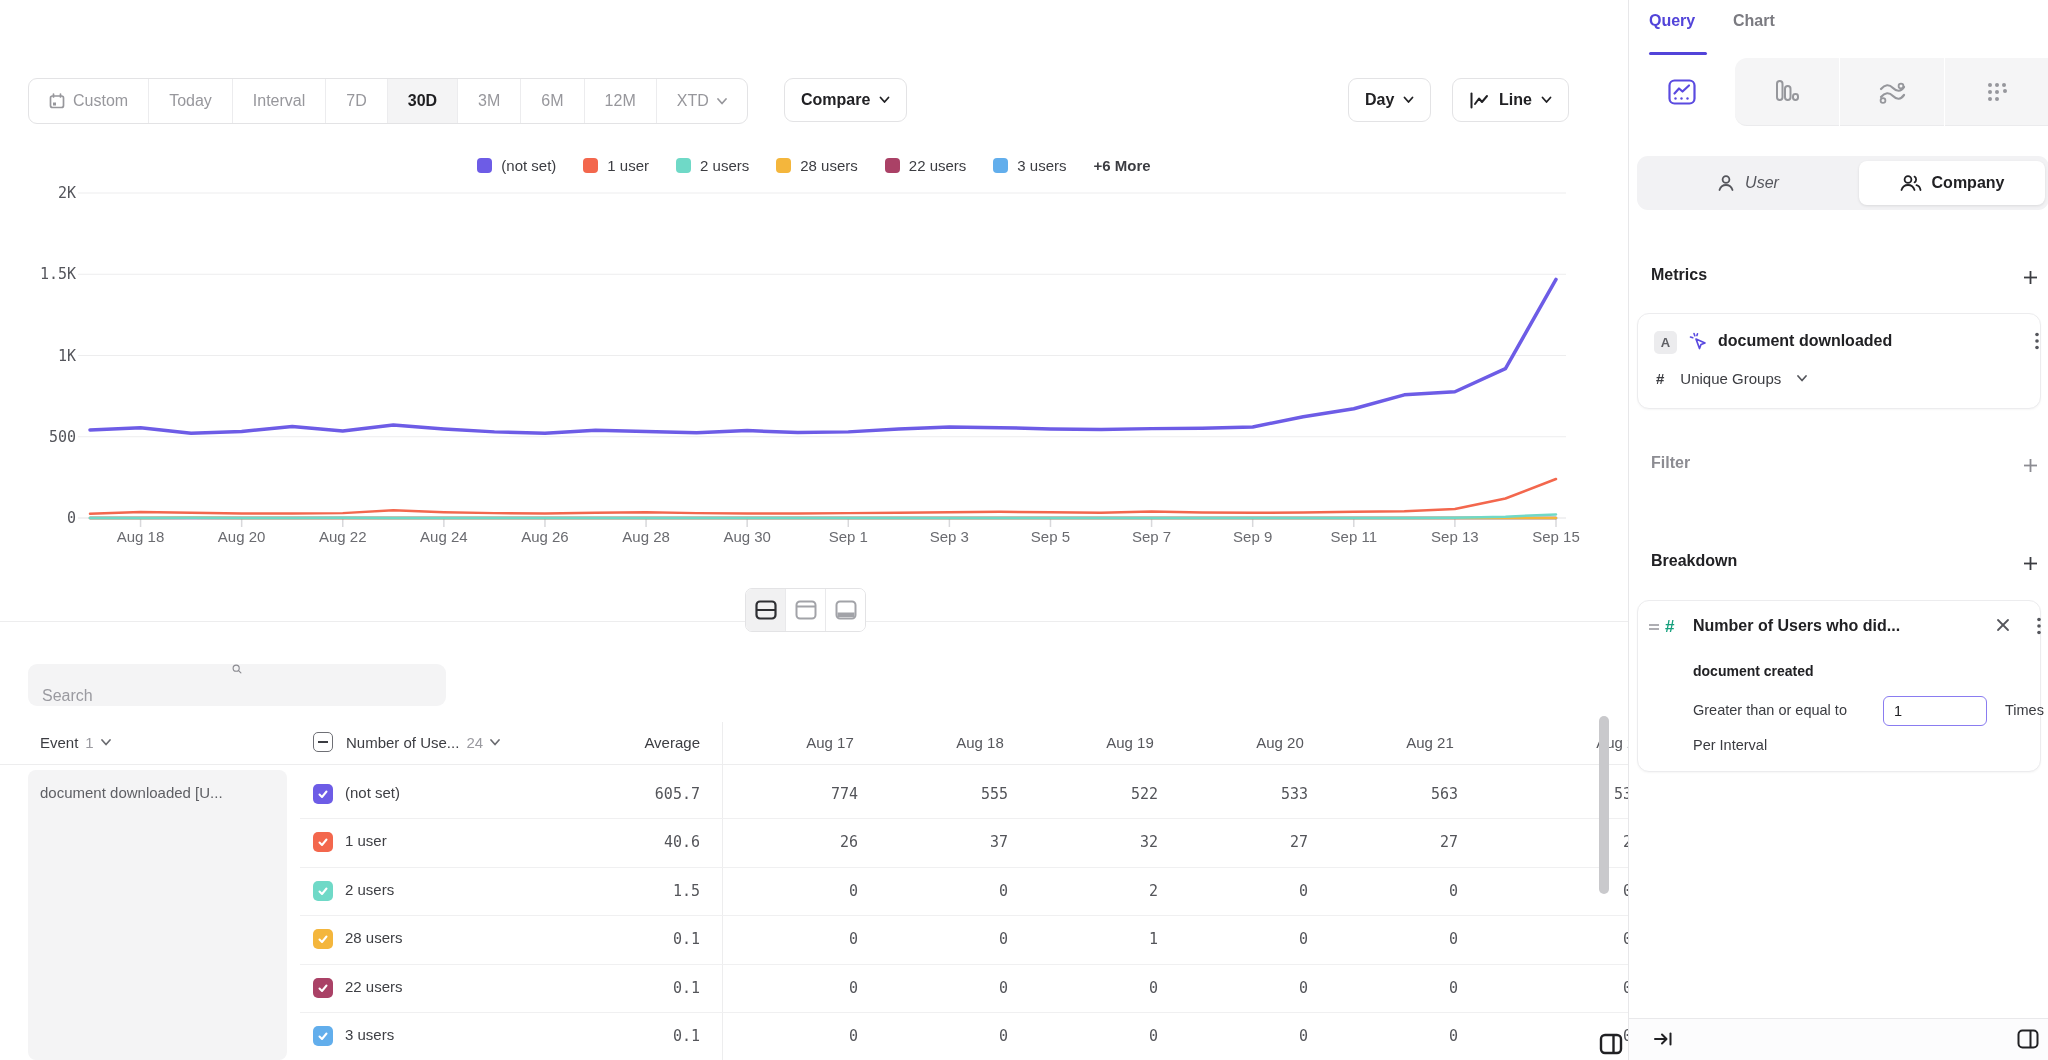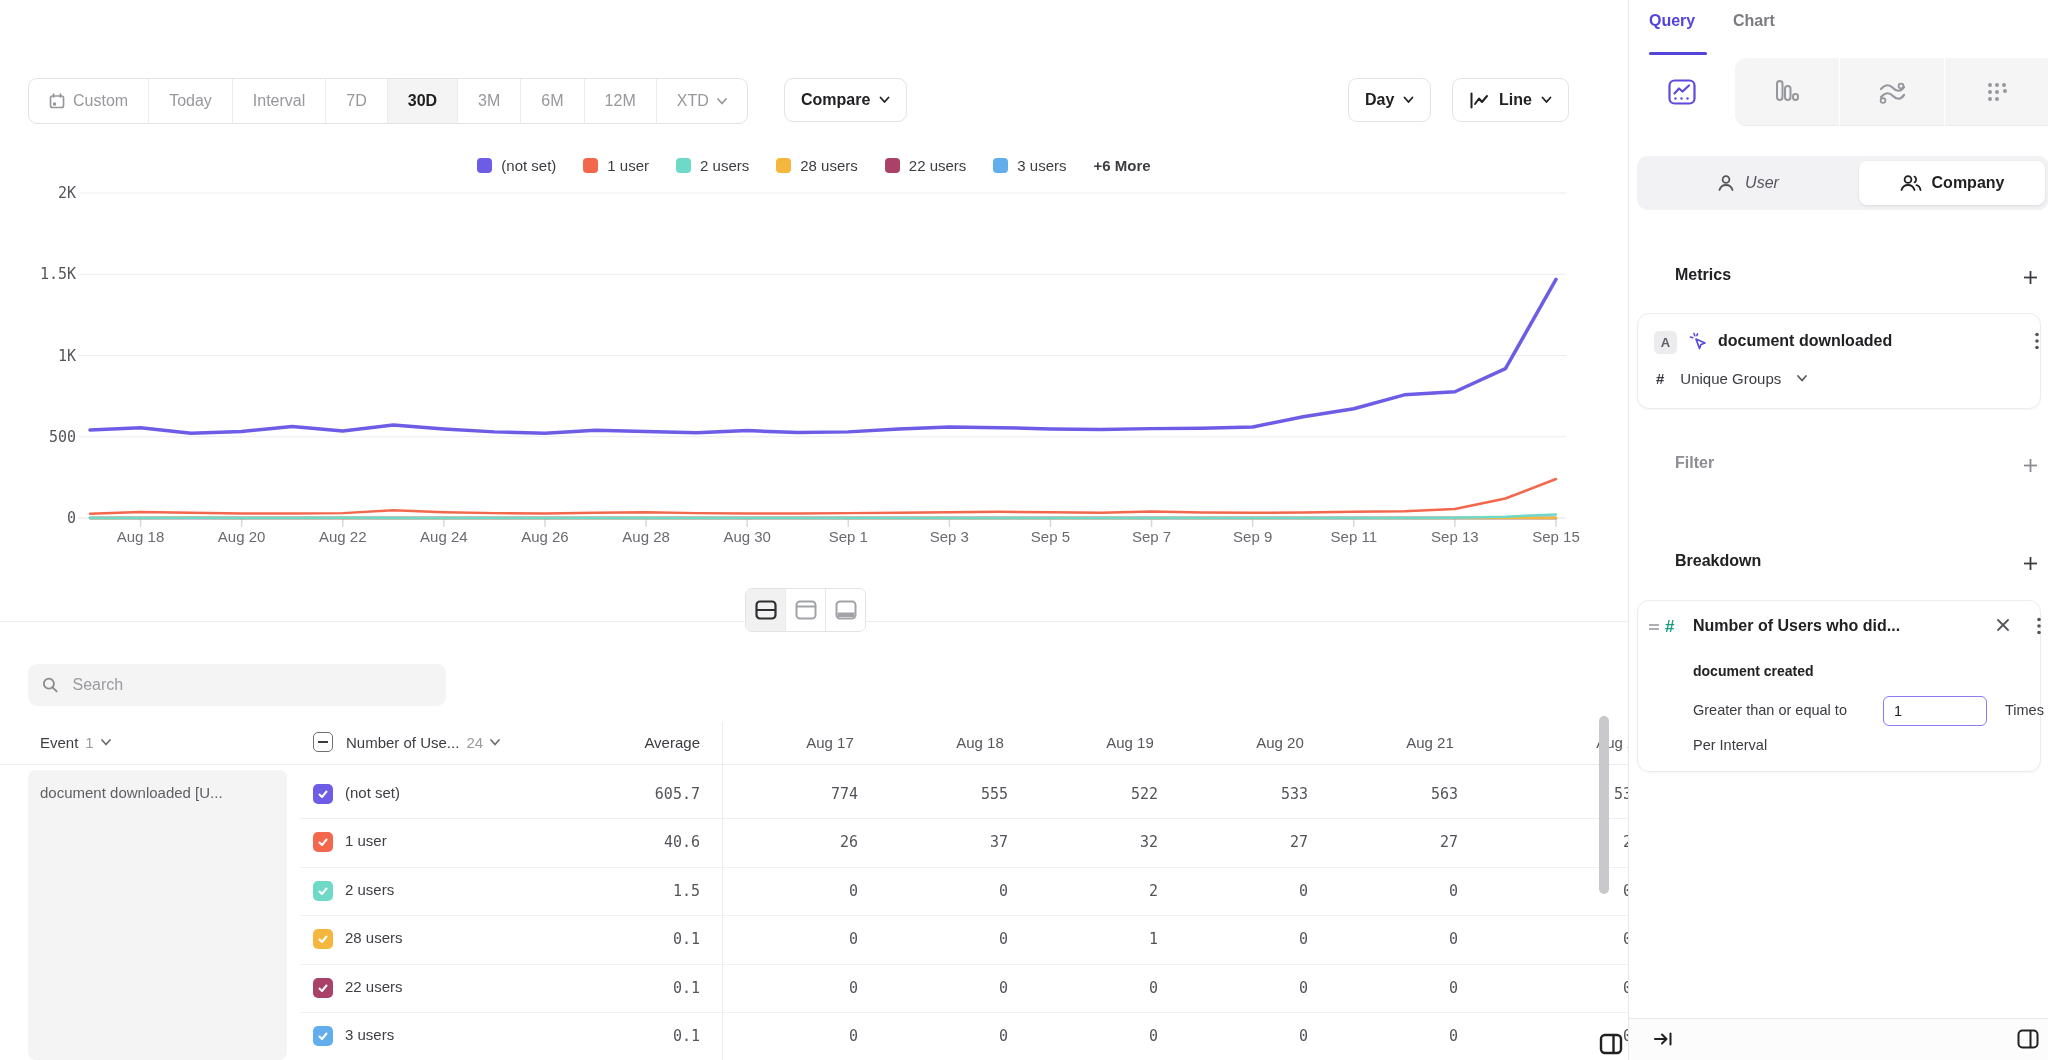--- a/index.html
+++ b/index.html
@@ -31,21 +31,21 @@
 
   .hdivider{position:absolute;left:0;top:621px;width:1628px;height:1px;background:#ededee;}
   .layout-group{position:absolute;left:745px;top:588px;height:42px;display:flex;border:1px solid #e3e3e5;
     border-radius:7px;overflow:hidden;background:#fff;}
   .layout-btn{width:39px;display:flex;align-items:center;justify-content:center;border-right:1px solid #e9e9eb;cursor:pointer;background:#fff;}
   .layout-btn:last-child{border-right:none;}
   .layout-btn.selected{background:#f1f1f2;}
 
   
   .search-box{position:absolute;left:28px;top:664px;width:418px;height:42px;background:#f4f4f5;border-radius:9px;
-    display:flex;align-items:center;gap:12px;padding:0 14px;box-sizing:border-box;}
+    display:flex;align-items:center;gap:12px;padding:0 14px;box-sizing:border-box;flex-direction:column;}
   .search-box input{border:none;outline:none;background:transparent;font-size:16px;color:#3a3a3e;width:100%;
     font-family:"Liberation Sans",sans-serif;}
   .search-box input::placeholder{color:#9a9aa0;}
 
   .th-text{position:absolute;font-size:15px;color:#3c3d42;display:flex;align-items:center;gap:7px;}
   .count{color:#9a9aa0;}
   .date-head{position:absolute;width:110px;text-align:center;font-size:15px;color:#56575c;}
   .header-line{position:absolute;left:0;top:764px;width:1628px;height:1px;background:#ededee;}
   .vsep{position:absolute;left:722px;top:722px;width:1px;height:338px;background:#ededee;}
 
@@ -64,21 +64,21 @@
   .ptab.active{color:#5244d9;}
   .ptab-underline{position:absolute;left:20px;top:52px;width:58px;height:3px;background:#5244d9;border-radius:2px;}
   .icon-cell{position:absolute;top:58px;height:68px;display:flex;align-items:center;justify-content:center;cursor:pointer;}
   .icon-cell.gray{background:#f5f5f6;border-bottom:1px solid #ebebed;box-sizing:border-box;}
   .seg-toggle{position:absolute;left:8px;top:156px;width:412px;height:54px;background:#f2f2f4;border-radius:11px;}
   .seg-user{position:absolute;left:0;top:0;width:222px;height:54px;display:flex;align-items:center;justify-content:center;gap:10px;
     font-size:16px;color:#55565c;cursor:pointer;font-style:italic;}
   .seg-company{position:absolute;left:222px;top:5px;width:186px;height:44px;background:#fff;border-radius:8px;
     box-shadow:0 1px 3px rgba(0,0,0,.10);display:flex;align-items:center;justify-content:center;gap:10px;
     font-size:16px;font-weight:bold;color:#212124;cursor:pointer;}
-  .sec-head{position:absolute;left:22px;font-size:16px;font-weight:bold;color:#212124;margin-left:24px;}
+  .sec-head{position:absolute;left:22px;font-size:16px;font-weight:bold;color:#212124;}
   .sec-head.dim{color:#8c8c92;}
   .plus-btn{position:absolute;left:390px;width:22px;height:22px;display:flex;align-items:center;justify-content:center;cursor:pointer;}
   .card{position:absolute;left:8px;width:404px;background:#fff;border:1px solid #ececee;border-radius:12px;
     box-shadow:0 1px 2px rgba(0,0,0,.04);box-sizing:border-box;}
   .badge-a{position:absolute;left:16px;top:17px;width:23px;height:23px;background:#ececee;border-radius:5px;
     font-size:13px;font-weight:bold;color:#5f6065;display:flex;align-items:center;justify-content:center;}
   .metric-title{position:absolute;left:80px;top:18px;font-size:16px;font-weight:bold;color:#212124;}
   .kebab{position:absolute;width:18px;height:20px;display:flex;align-items:center;justify-content:center;cursor:pointer;}
   .hash{font-weight:bold;color:#3c3d42;font-size:15px;}
   .measure-row{position:absolute;left:18px;top:56px;display:flex;align-items:center;gap:16px;font-size:15px;color:#3c3d42;cursor:pointer;}

